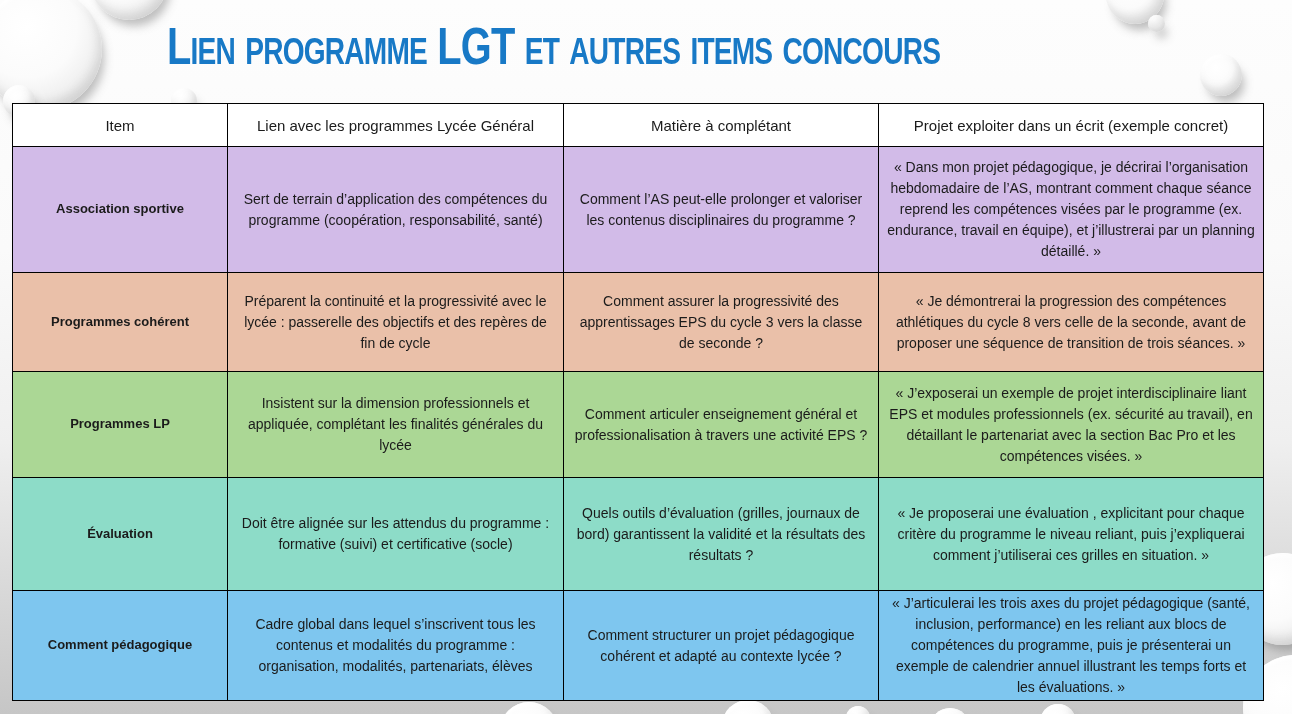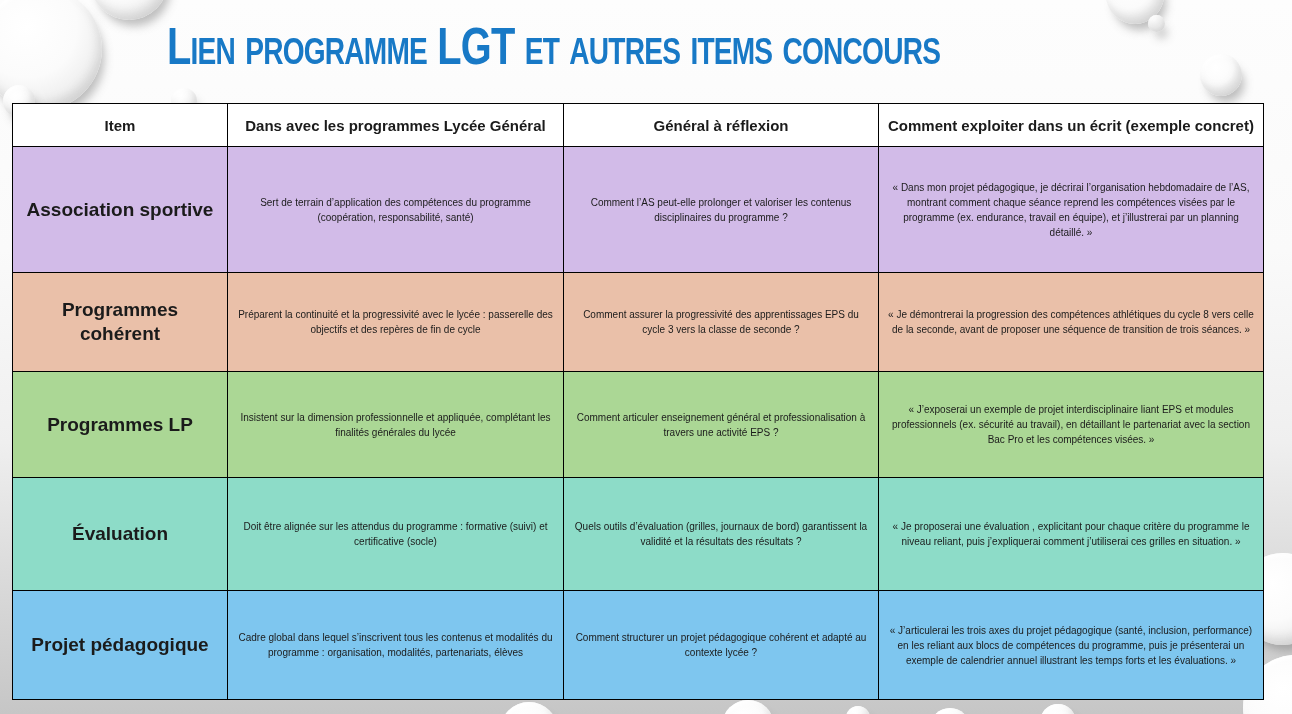--- a/index.html
+++ b/index.html
@@ -24,24 +24,24 @@
   table.concours {
     position:absolute; left:12px; top:103px; z-index:1;
     width:1251px; border-collapse:collapse; table-layout:fixed;
     background:#ffffff;
   }
   .concours th, .concours td {
     border:1.5px solid #000000; text-align:center; vertical-align:middle;
     padding:2px 7px; color:#1b1b1b; overflow:hidden;
   }
   .concours th {
-    background:#ffffff; font-weight:bold; font-size:15px; height:38px;
+    background:#ffffff; font-weight:normal; font-size:15px; height:38px;
   }
-  .concours td { font-size:10px; line-height:1.5; }
-  .concours td.item-cell { font-weight:bold; font-size:19px; line-height:1.25; }
+  .concours td { font-size:14px; line-height:1.5; }
+  .concours td.item-cell { font-weight:bold; font-size:13px; line-height:1.25; }
   .concours tbody tr:nth-child(1) { height:126px; }
   .concours tbody tr:nth-child(2) { height:99px;  }
   .concours tbody tr:nth-child(3) { height:106px; }
   .concours tbody tr:nth-child(4) { height:113px; }
   .concours tbody tr:nth-child(5) { height:109px; }
   col.c1 { width:215px; } col.c2 { width:336px; } col.c3 { width:315px; } col.c4 { width:385px; }
 </style>
 </head>
 <body>
 
@@ -65,50 +65,50 @@
 <table class="concours">
   <colgroup>
       <col class="c1">
       <col class="c2">
       <col class="c3">
       <col class="c4">
     </colgroup>
   <thead>
     <tr>
       <th>Item</th>
-      <th>Dans avec les programmes Lycée Général</th>
-      <th>Général à réflexion</th>
-      <th>Comment exploiter dans un écrit (exemple concret)</th>
+      <th>Lien avec les programmes Lycée Général</th>
+      <th>Matière à complétant</th>
+      <th>Projet exploiter dans un écrit (exemple concret)</th>
     </tr>
   </thead>
   <tbody>
     <tr style="background-color: rgb(210, 187, 232);">
       <td class="item-cell">Association sportive</td>
       <td>Sert de terrain d’application des compétences du programme (coopération, responsabilité, santé)</td>
       <td>Comment l’AS peut-elle prolonger et valoriser les contenus disciplinaires du programme ?</td>
       <td>« Dans mon projet pédagogique, je décrirai l’organisation hebdomadaire de l’AS, montrant comment chaque séance reprend les compétences visées par le programme (ex. endurance, travail en équipe), et j’illustrerai par un planning détaillé. »</td>
     </tr>
     <tr style="background-color: rgb(234, 192, 169);">
       <td class="item-cell">Programmes cohérent</td>
       <td>Préparent la continuité et la progressivité avec le lycée : passerelle des objectifs et des repères de fin de cycle</td>
       <td>Comment assurer la progressivité des apprentissages EPS du cycle 3 vers la classe de seconde ?</td>
       <td>« Je démontrerai la progression des compétences athlétiques du cycle 8 vers celle de la seconde, avant de proposer une séquence de transition de trois séances. »</td>
     </tr>
     <tr style="background-color: rgb(171, 215, 149);">
       <td class="item-cell">Programmes LP</td>
-      <td>Insistent sur la dimension professionnelle et appliquée, complétant les finalités générales du lycée</td>
+      <td>Insistent sur la dimension professionnels et appliquée, complétant les finalités générales du lycée</td>
       <td>Comment articuler enseignement général et professionalisation à travers une activité EPS ?</td>
       <td>« J’exposerai un exemple de projet interdisciplinaire liant EPS et modules professionnels (ex. sécurité au travail), en détaillant le partenariat avec la section Bac Pro et les compétences visées. »</td>
     </tr>
     <tr style="background-color: rgb(141, 220, 200);">
       <td class="item-cell">Évaluation</td>
       <td>Doit être alignée sur les attendus du programme : formative (suivi) et certificative (socle)</td>
       <td>Quels outils d’évaluation (grilles, journaux de bord) garantissent la validité et la résultats des résultats ?</td>
       <td>« Je proposerai une évaluation , explicitant pour chaque critère du programme le niveau reliant, puis j’expliquerai comment j’utiliserai ces grilles en situation. »</td>
     </tr>
     <tr style="background-color: rgb(126, 198, 239);">
-      <td class="item-cell">Projet pédagogique</td>
+      <td class="item-cell">Comment pédagogique</td>
       <td>Cadre global dans lequel s’inscrivent tous les contenus et modalités du programme : organisation, modalités, partenariats, élèves</td>
       <td>Comment structurer un projet pédagogique cohérent et adapté au contexte lycée ?</td>
       <td>« J’articulerai les trois axes du projet pédagogique (santé, inclusion, performance) en les reliant aux blocs de compétences du programme, puis je présenterai un exemple de calendrier annuel illustrant les temps forts et les évaluations. »</td>
     </tr>
   </tbody>
 </table>
 
 </body></html>

